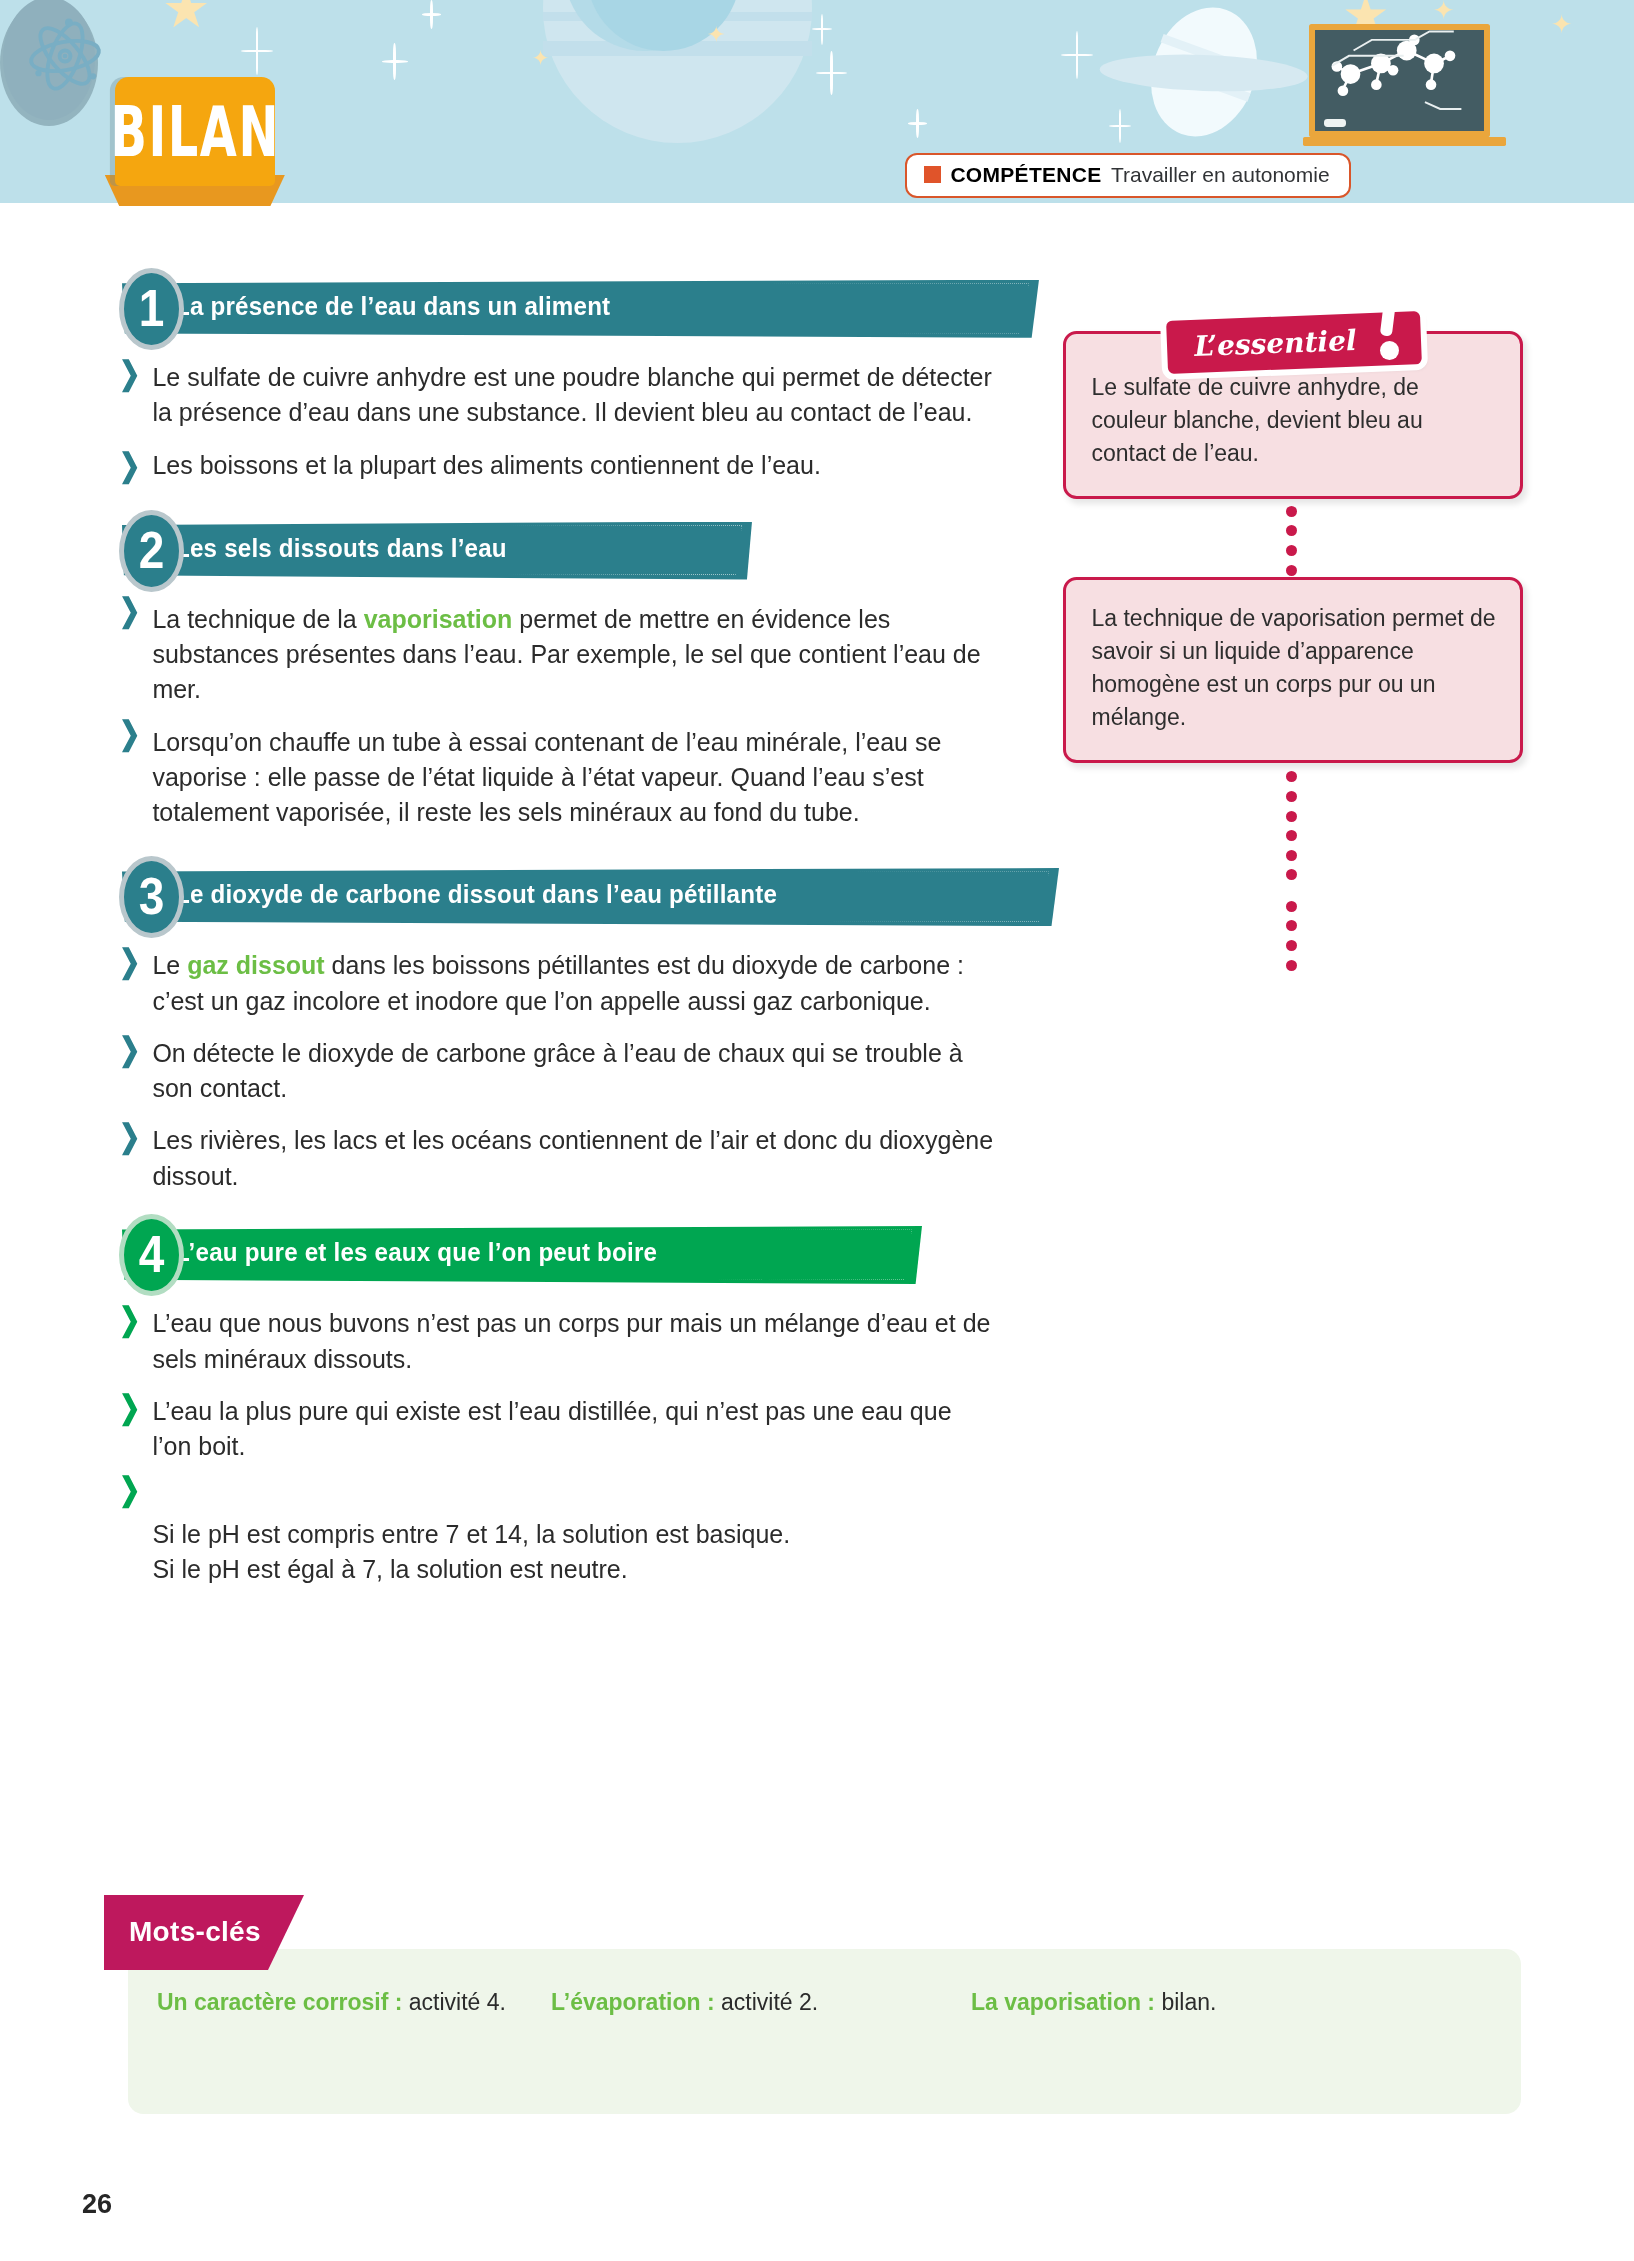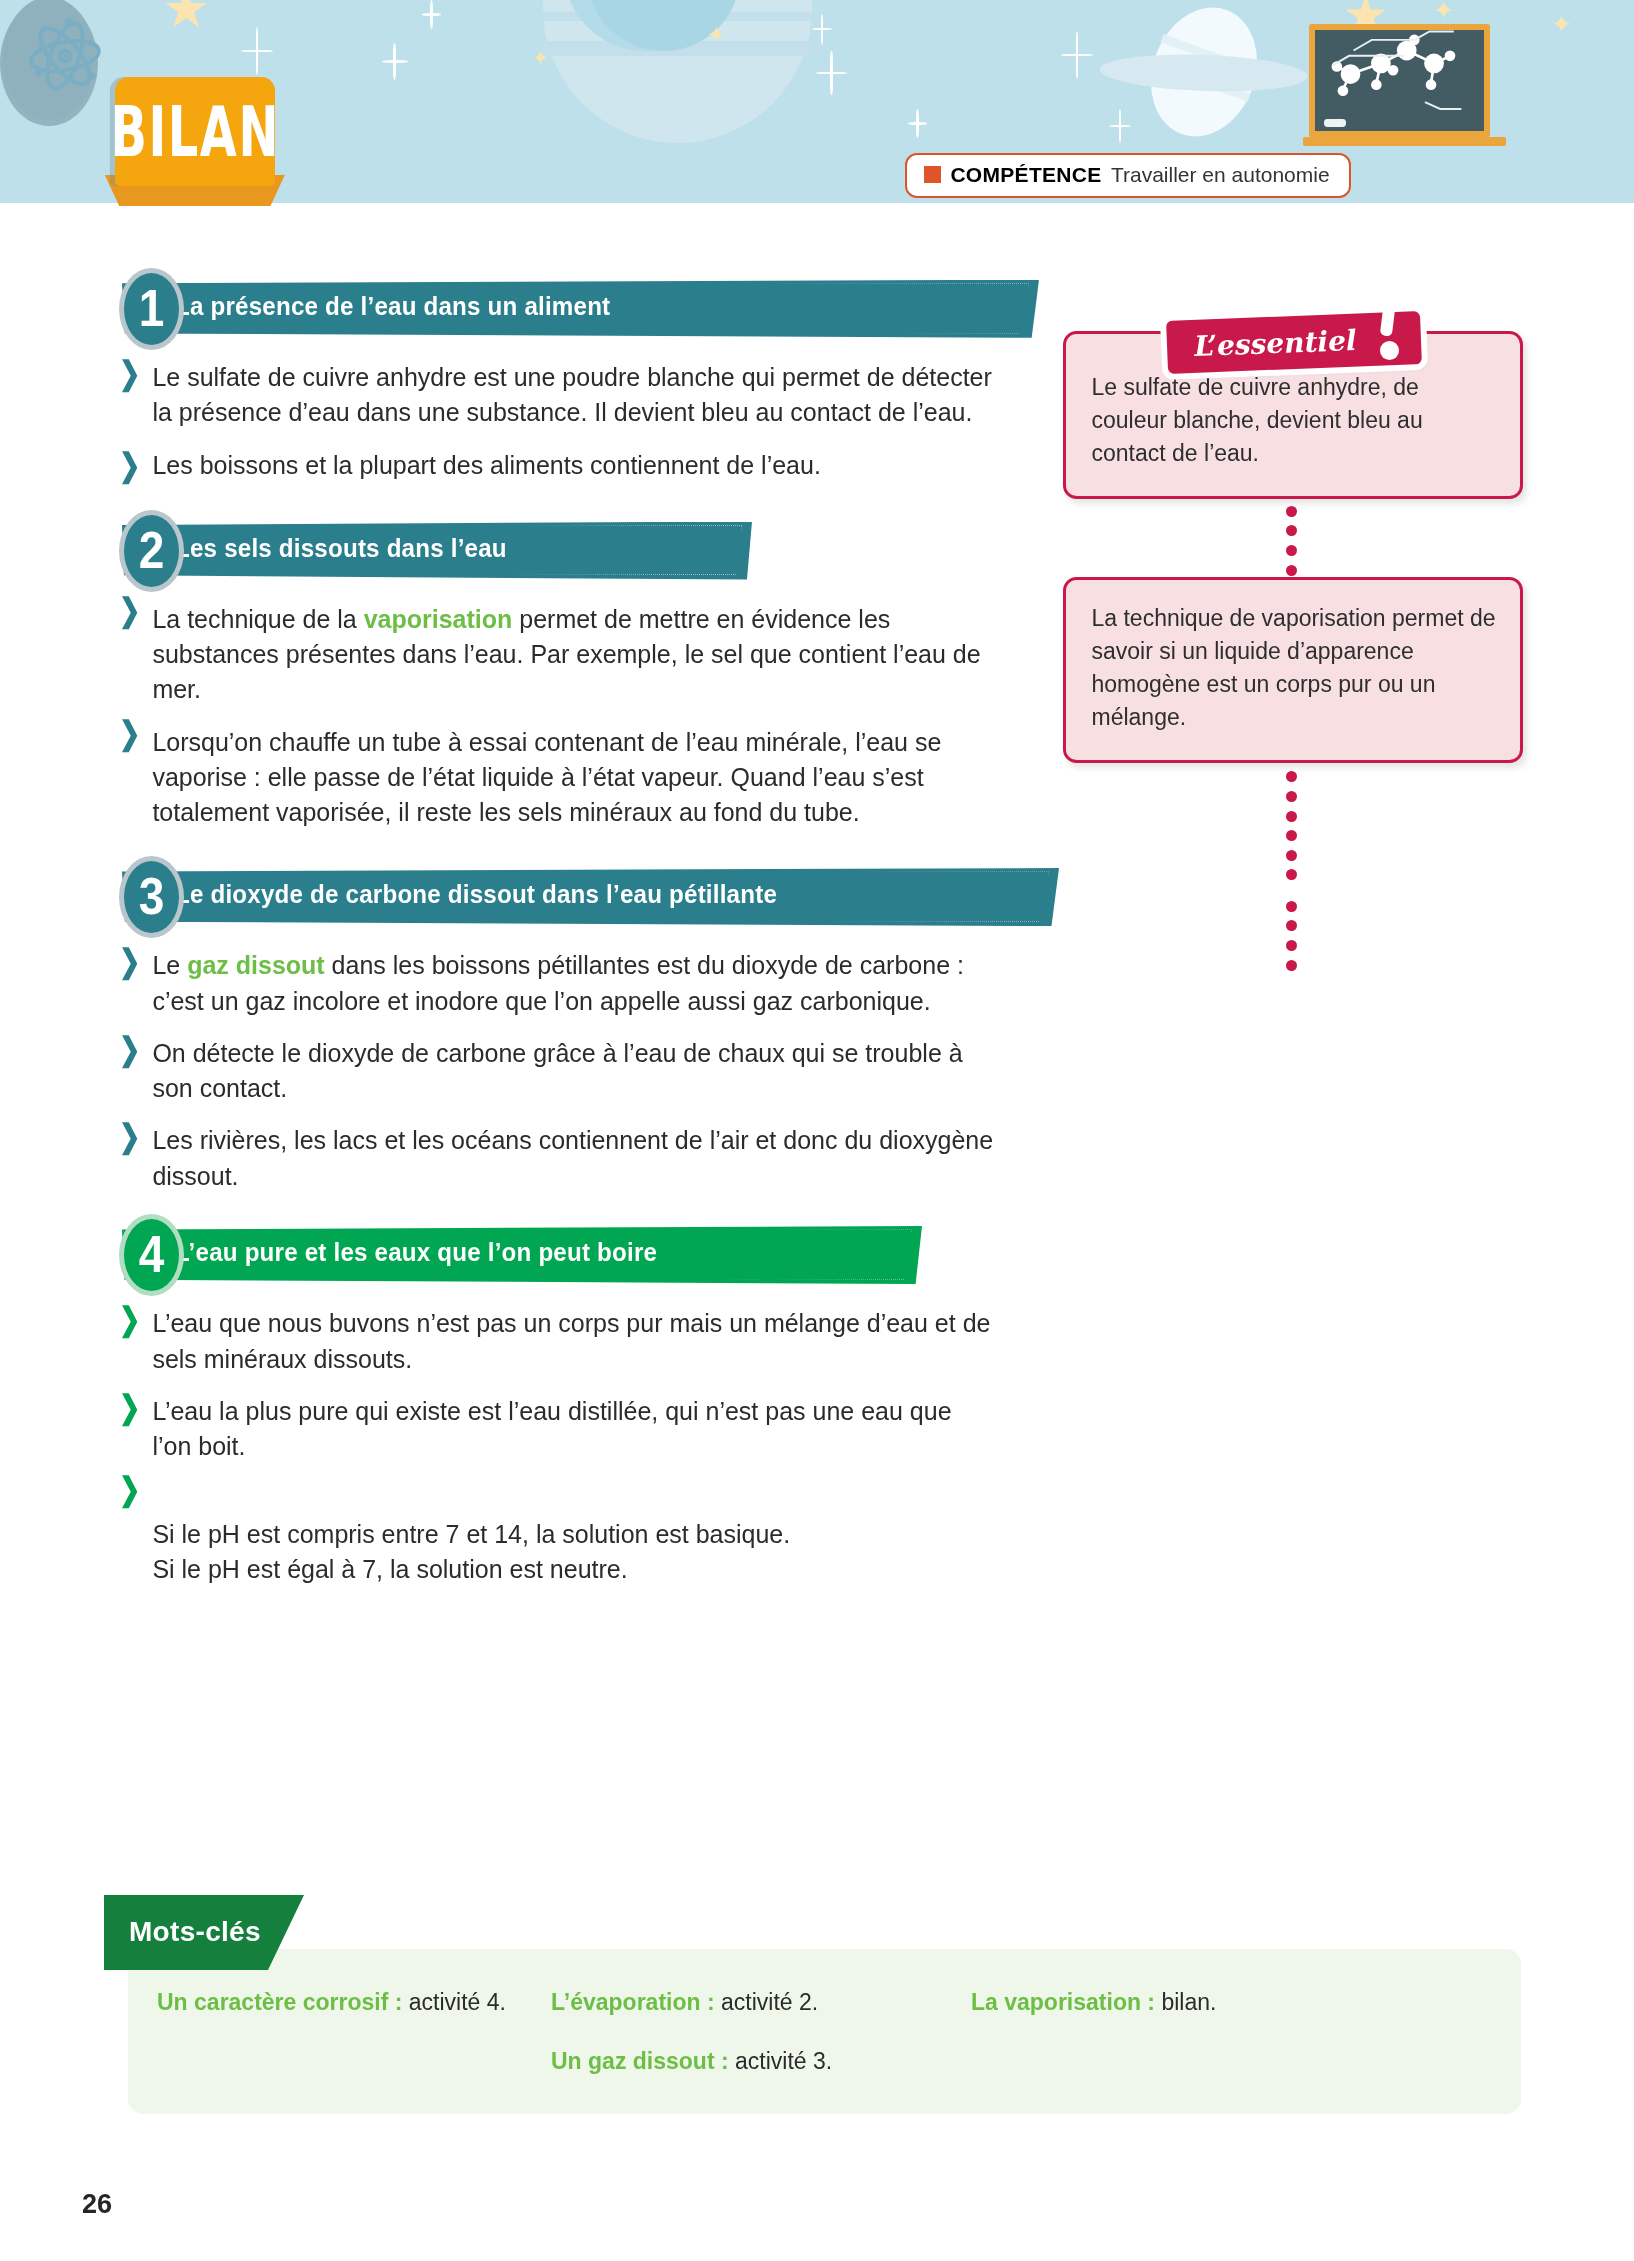--- a/index.html
+++ b/index.html
@@ -196,21 +196,21 @@
     position:absolute; left:223px; width:11px; height:11px;
     border-radius:50%; background:#c9194b; display:block;
   }
 
   
   .keywords{
     position:absolute; left:104px; top:1895px; width:1417px;
   }
   .kw-tab{
     position:absolute; left:0; top:0; width:200px; height:75px;
-    background:#15803d; z-index:3;
+    background:#be185d; z-index:3;
     clip-path:polygon(0 0,100% 0,82% 100%,0 100%);
   }
   .kw-tab span{
     position:absolute; left:25px; top:21px;
     color:#fff; font-size:28px; font-weight:bold; letter-spacing:0.3px;
   }
   .kw-tab:after{
     content:''; position:absolute; left:0; top:75px; width:24px; height:17px;
     background:#5f9b40; clip-path:polygon(0 0,100% 0,100% 55%,0 100%);
   }
@@ -489,21 +489,20 @@
   <div class="kw-body"></div>
   <div class="kw-tab">
     <span>Mots-clés</span>
   </div>
   <div class="kw-grid">
     <div class="kw-col c1">
       <div><b>Un caractère corrosif :</b><span> activité 4.</span></div>
     </div>
     <div class="kw-col c2">
       <div><b>L’évaporation :</b><span> activité 2.</span></div>
-      <div style="margin-top:22px"><b>Un gaz dissout :</b><span> activité 3.</span></div>
     </div>
     <div class="kw-col c3">
       <div><b>La vaporisation :</b><span> bilan.</span></div>
     </div>
   </div>
 </div>
 
 <div class="pageno">26</div>
 
 

